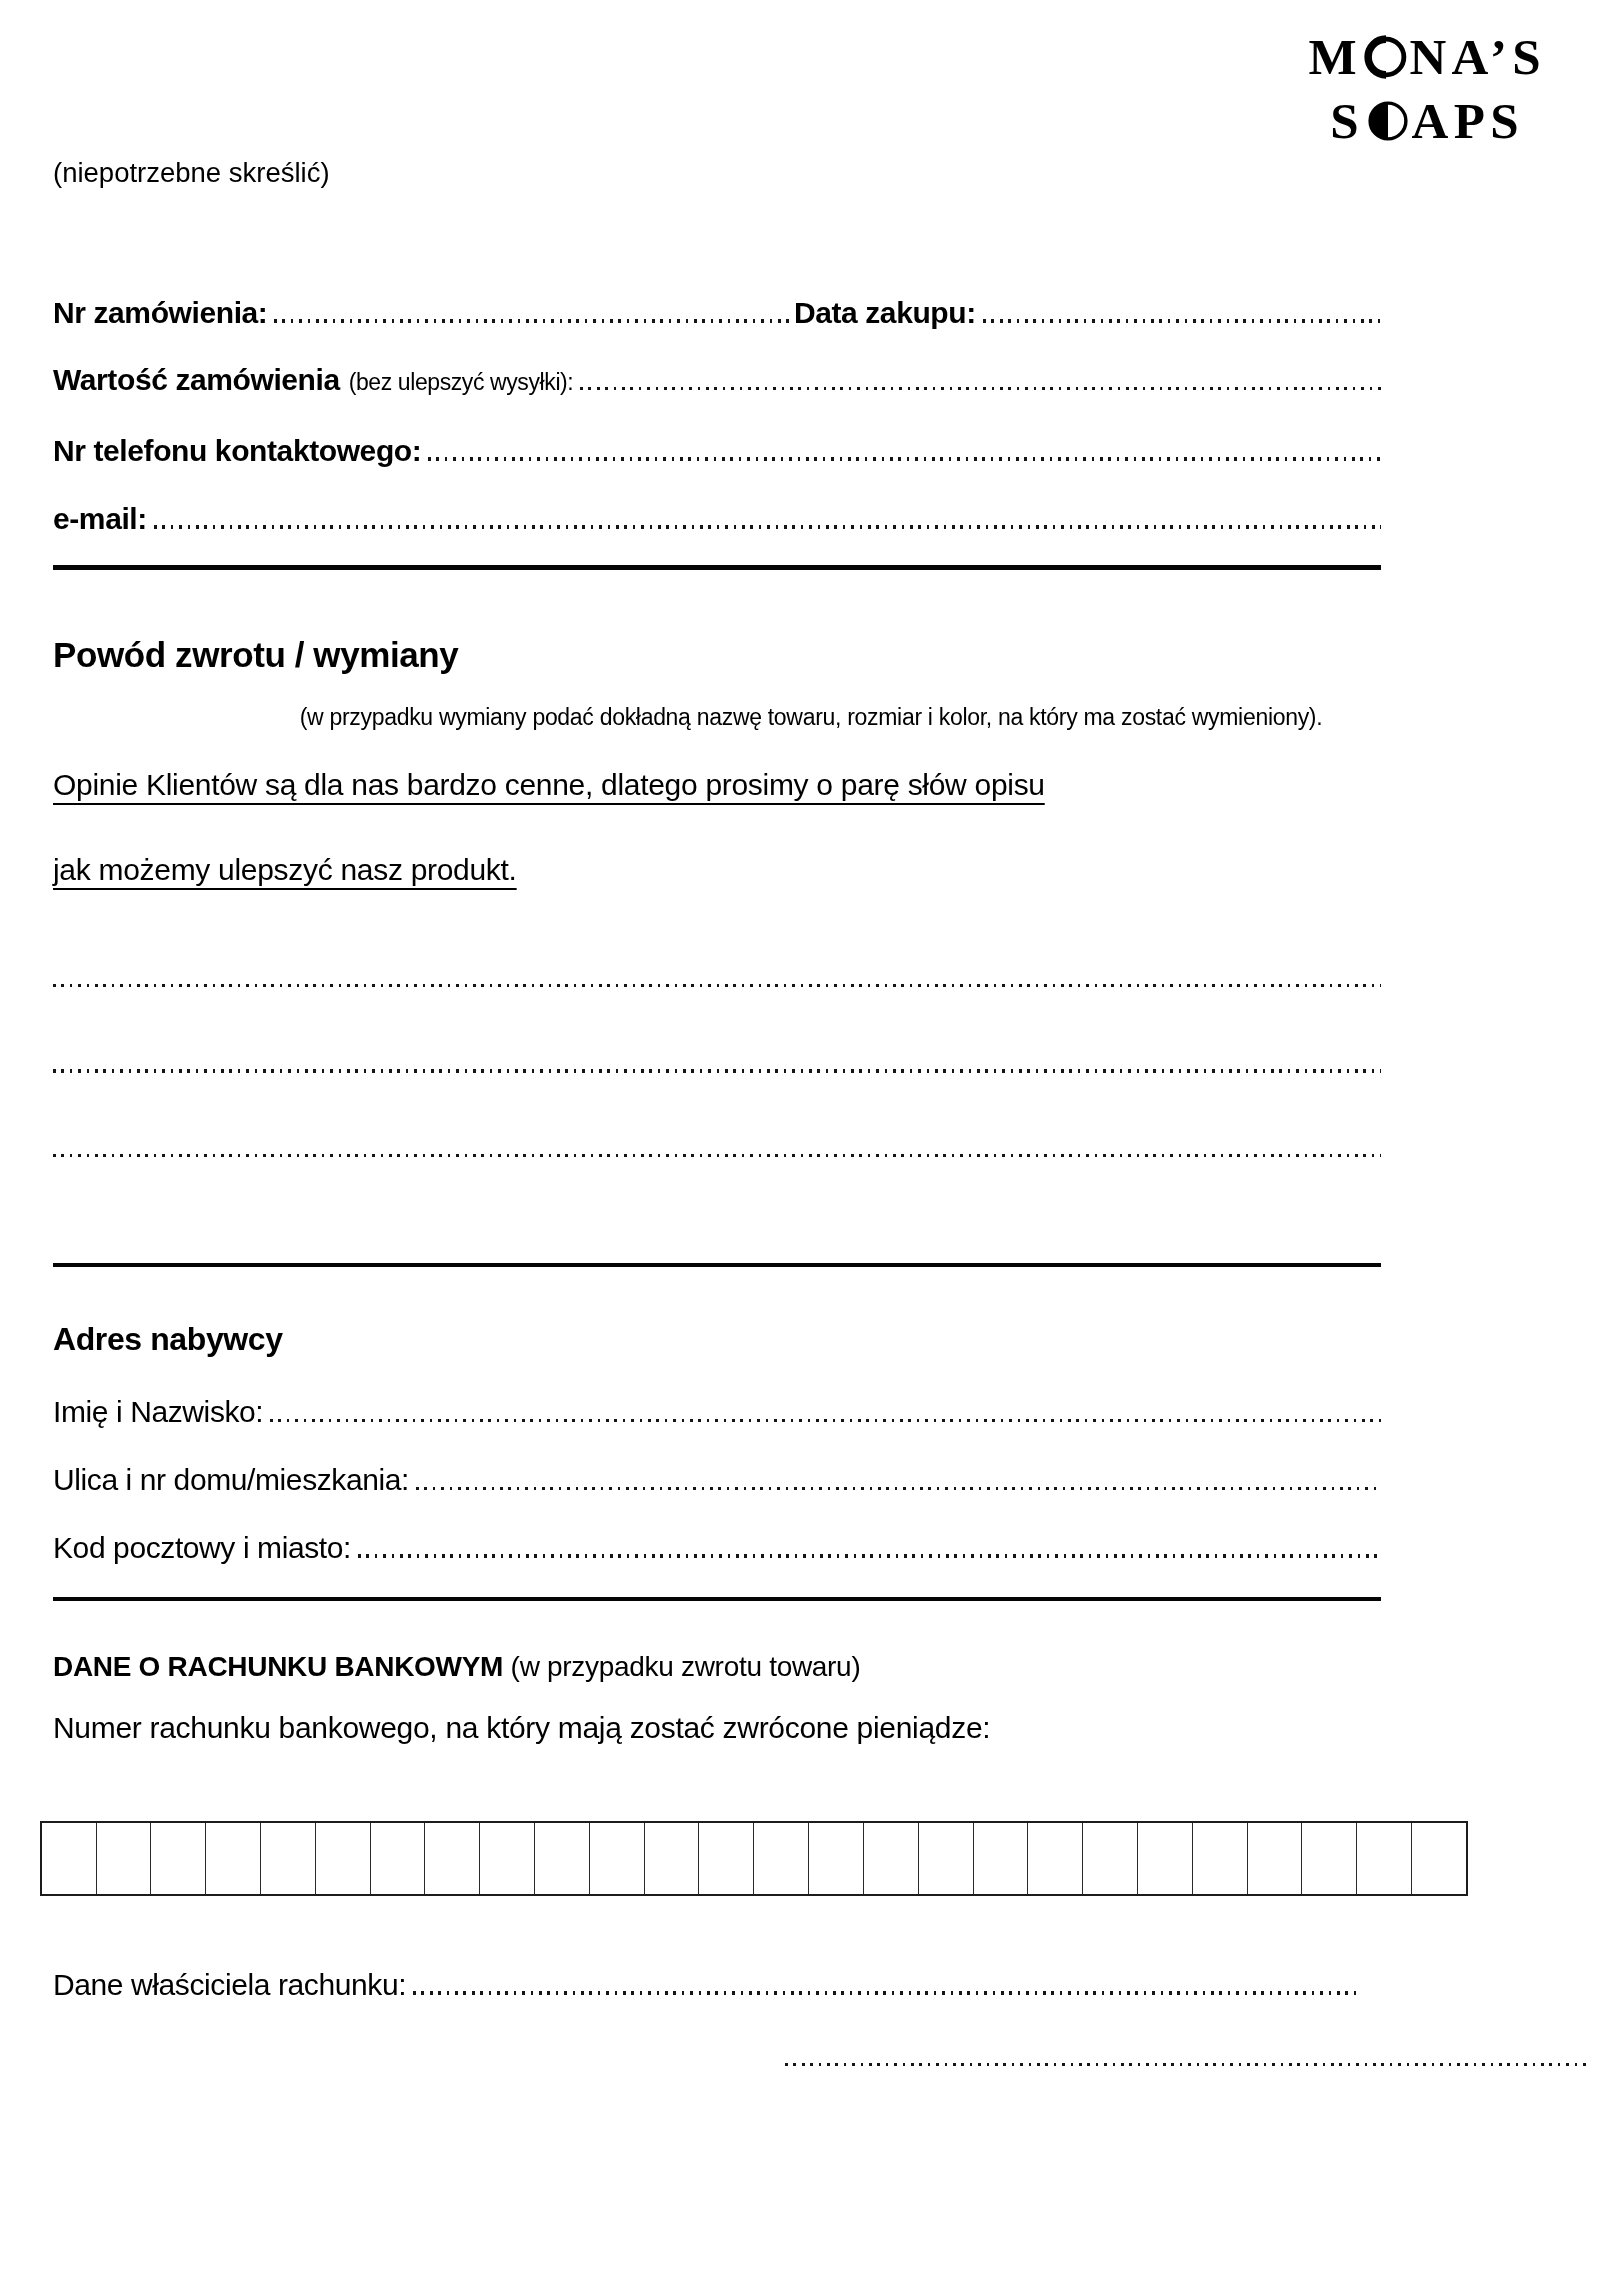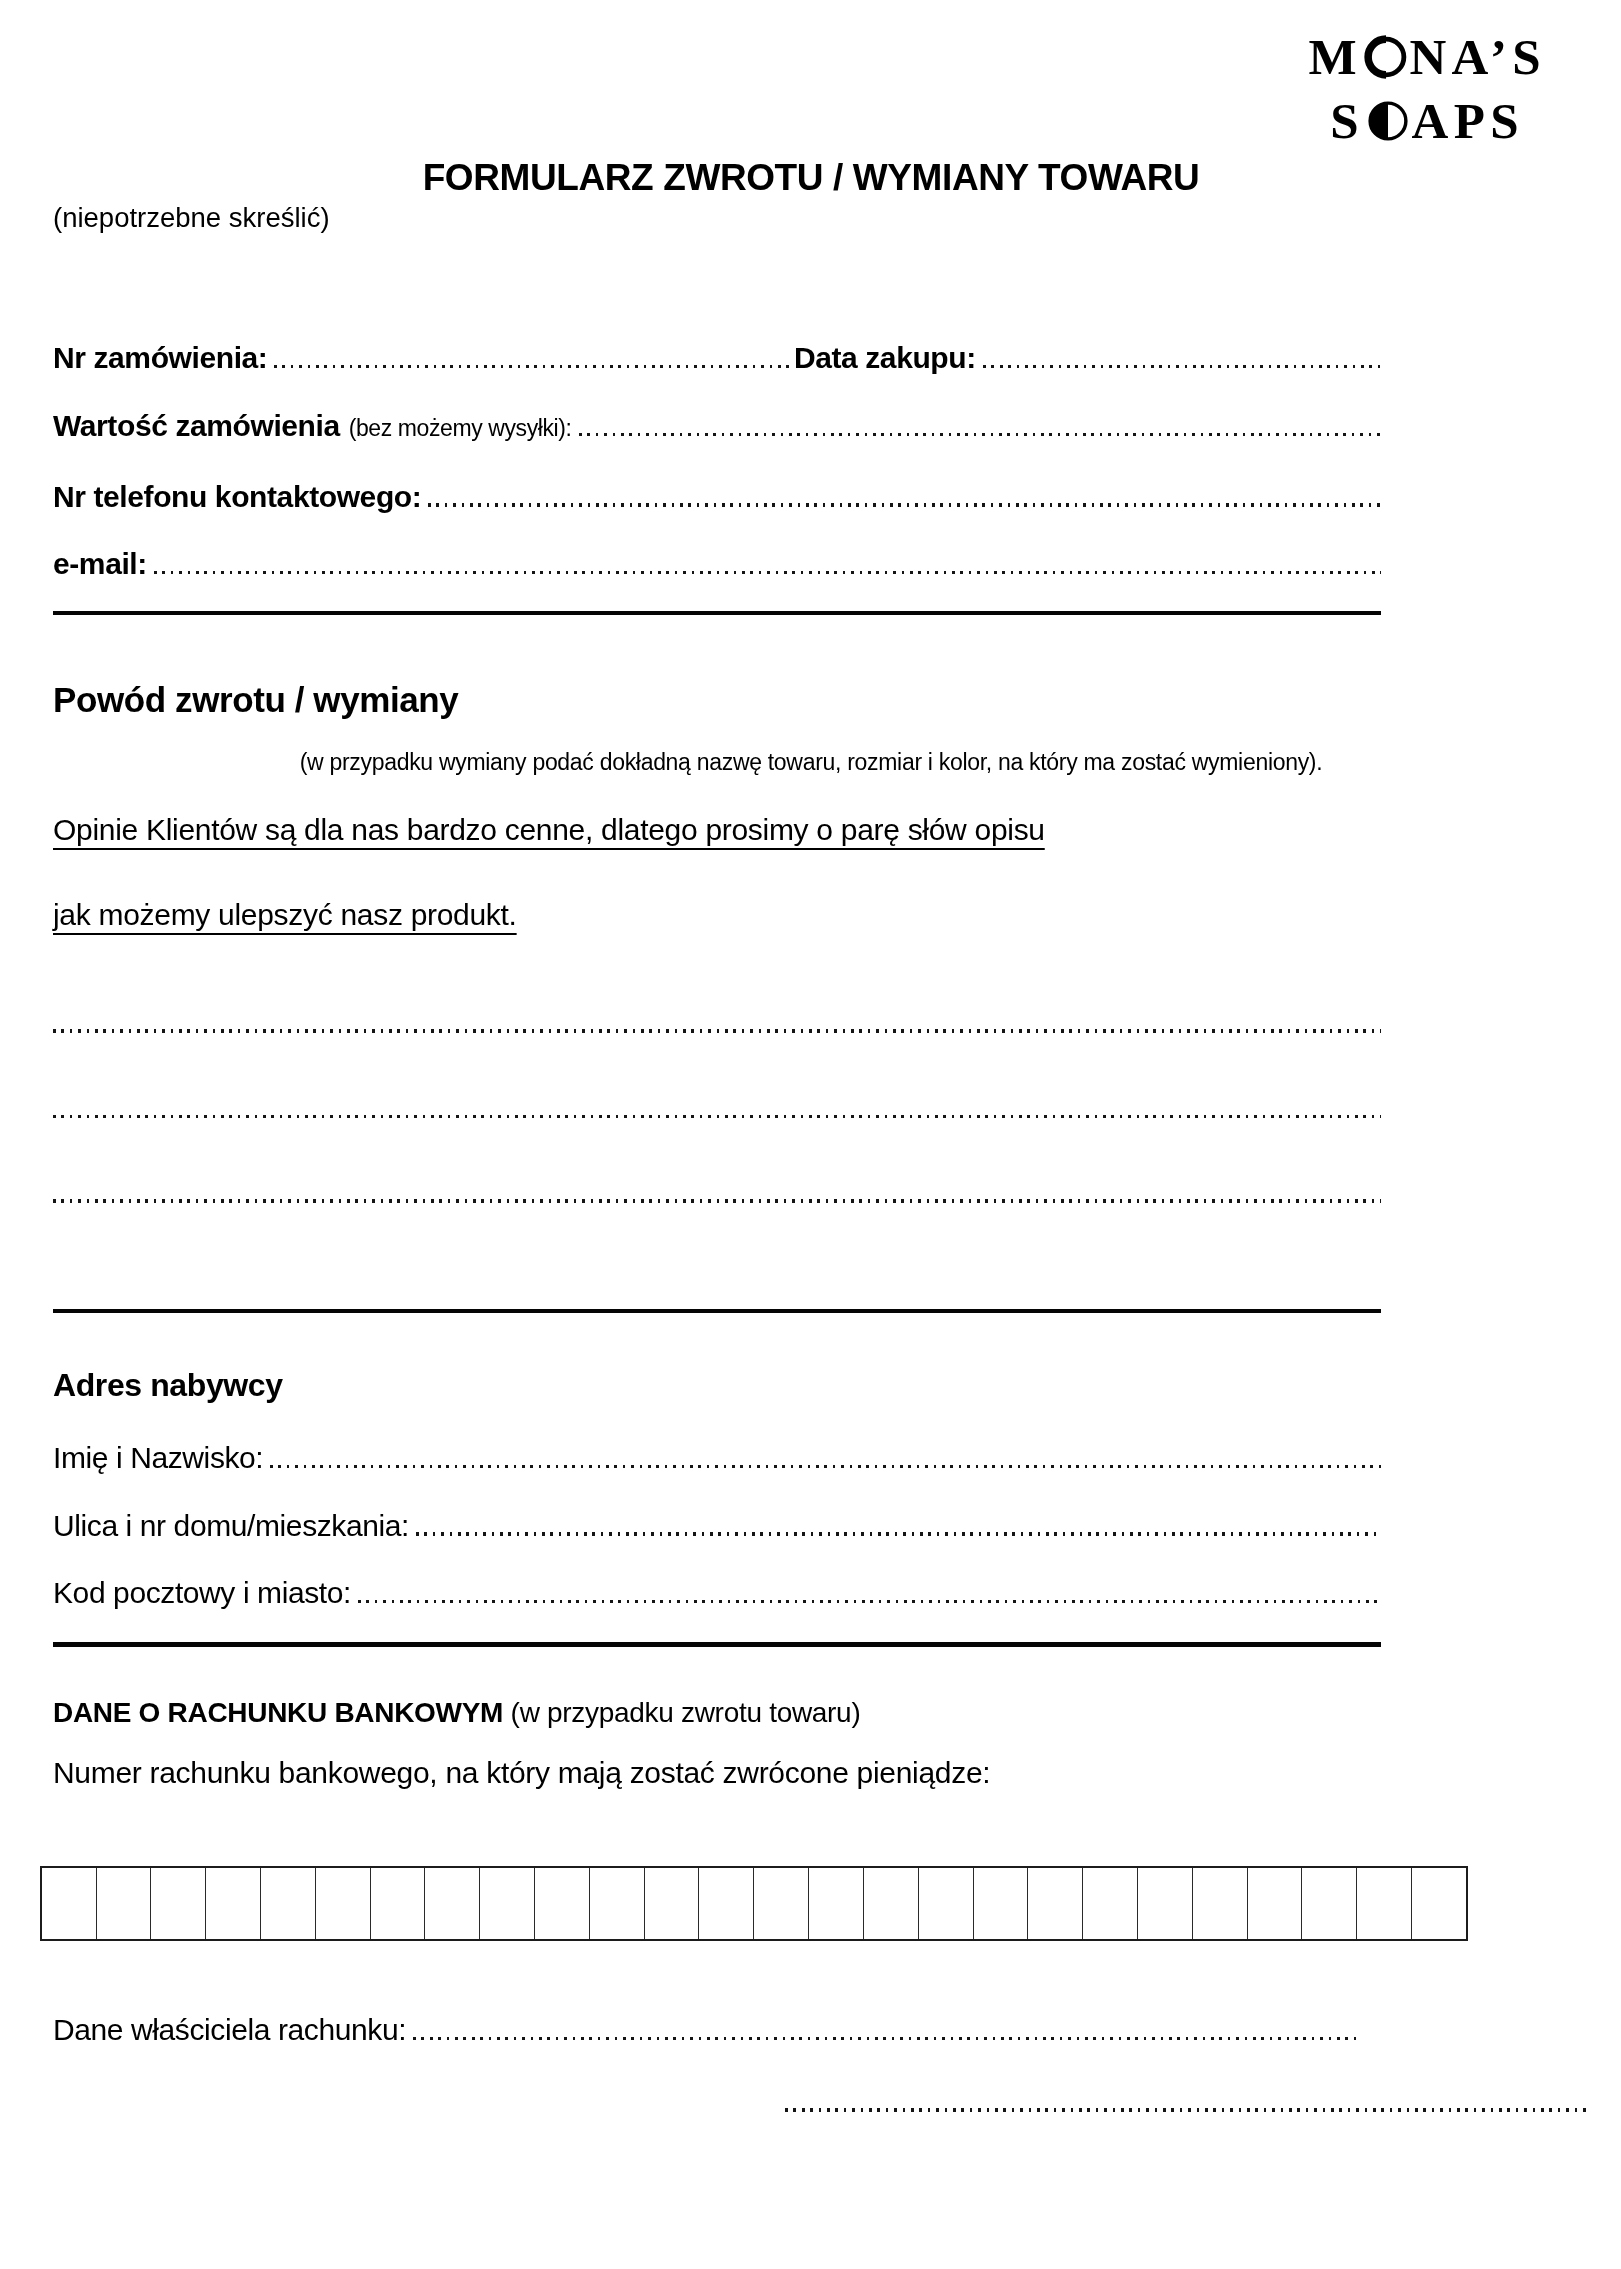--- a/index.html
+++ b/index.html
@@ -128,33 +128,32 @@
     <div class="logo-line">
       <span>S</span>
         <svg class="moon-svg" viewBox="0 0 64 64">
           <circle cx="32" cy="32" r="26" fill="none" stroke="#000" stroke-width="5"></circle>
           <path d="M32 6 A26 26 0 0 0 32 58 Z" fill="#000"></path>
         </svg>
         <span>APS</span>
     </div>
   </div>
 
-  <div class="title">FORMULARZ ZWROTU / WYMIANY TOWARU</div>
   <div class="subtitle">(niepotrzebne skreślić)</div>
 
   <div style="margin-top:102px;">
     <div class="row w-main">
       <span class="lbl-b">Nr zamówienia:</span>
       <span class="leader grow-13"></span>
       <span class="lbl-b">Data zakupu:</span>
       <span class="leader"></span>
     </div>
     <div class="row w-main">
       <span class="lbl-b">Wartość zamówienia</span>
-      <span class="note-sm">(bez możemy wysyłki):</span>
+      <span class="note-sm">(bez ulepszyć wysyłki):</span>
       <span class="leader"></span>
     </div>
     <div class="row w-main">
       <span class="lbl-b">Nr telefonu kontaktowego:</span>
       <span class="leader"></span>
     </div>
     <div class="row w-main">
       <span class="lbl-b">e-mail:</span>
       <span class="leader"></span>
     </div>

